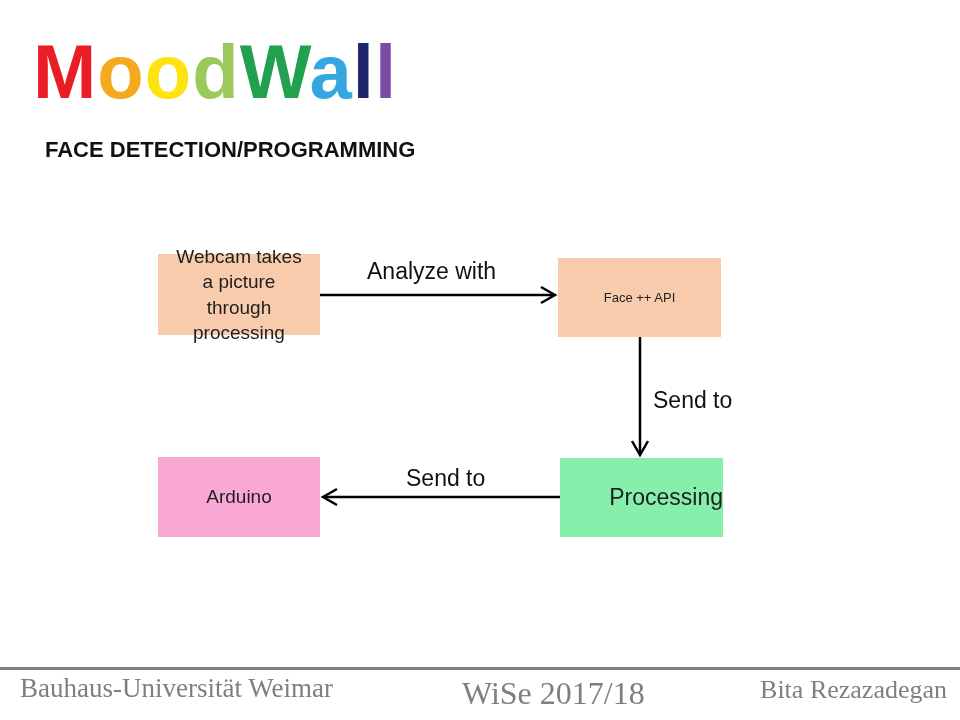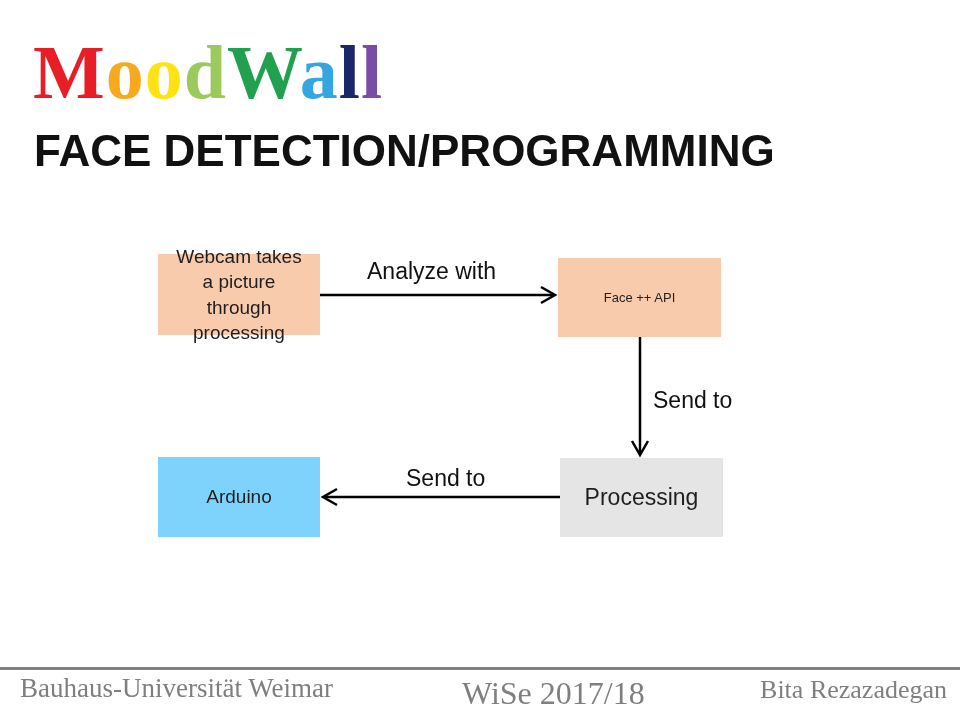--- a/index.html
+++ b/index.html
@@ -7,31 +7,31 @@
     width: 960px; height: 720px;
     background: #ffffff;
     font-family: "Liberation Sans", sans-serif;
     position: relative; overflow: hidden;
   }
   .slide { position: absolute; left: 0; top: 0; width: 960px; height: 720px; background: #ffffff; }
 
   
   .logo {
     position: absolute; left: 33px; top: 34px;
-    font-family: Liberation Serif, serif;
+    font-family: Liberation Sans, sans-serif;
     font-weight: bold; font-size: 76px; line-height: 1; letter-spacing: 1px;
     white-space: nowrap;
   }
   .logo span { display: inline; }
 
   
   .heading {
-    position: absolute; left: 34px; top: 126px; margin: 0;
+    position: absolute; left: 34px; top: 126px; margin: 11px;
     font-family: "Liberation Sans", sans-serif;
-    font-size: 44px; font-weight: bold; color: #111111; white-space: nowrap;
+    font-size: 22px; font-weight: bold; color: #111111; white-space: nowrap;
   }
 
   
   .box {
     position: absolute; display: flex; align-items: center; justify-content: center;
     text-align: center; color: #1f1f1f; box-sizing: border-box;
   }
   .box-webcam     { left: 158px; top: 254px; width: 162px; height: 81px; font-size: 19px; line-height: 1.32; padding: 0 13px; }
   .box-faceapi    { left: 558px; top: 258px; width: 163px; height: 79px; font-size: 13px; }
   .box-processing { left: 560px; top: 458px; width: 163px; height: 79px; font-size: 23px; }
@@ -70,25 +70,25 @@
   <h1 class="heading">FACE DETECTION/PROGRAMMING</h1>
 
   <div class="box box-webcam" style="background-color: rgb(248, 203, 173);">
     <span>Webcam takes a picture through processing</span>
   </div>
 
   <div class="box box-faceapi" style="background-color: rgb(248, 203, 173);">
     <span>Face ++ API</span>
   </div>
 
-  <div class="box box-processing" style="background-color: #e5e5e5;">
+  <div class="box box-processing" style="background-color: #86efac; justify-content: flex-end;">
     <span>Processing</span>
   </div>
 
-  <div class="box box-arduino" style="background-color: #7dd3fc;">
+  <div class="box box-arduino" style="background-color: #f9a8d4;">
     <span>Arduino</span>
   </div>
 
   <svg class="arrow arrow-h1" width="238" height="24" viewBox="0 0 238 24">
     <line x1="0" y1="12" x2="233" y2="12"></line>
     <polyline points="221,4 235,12 221,20"></polyline>
   </svg>
   <div class="arrow-label label-analyze">Analyze with</div>
 
   <svg class="arrow arrow-v1" width="26" height="121" viewBox="0 0 26 121">

